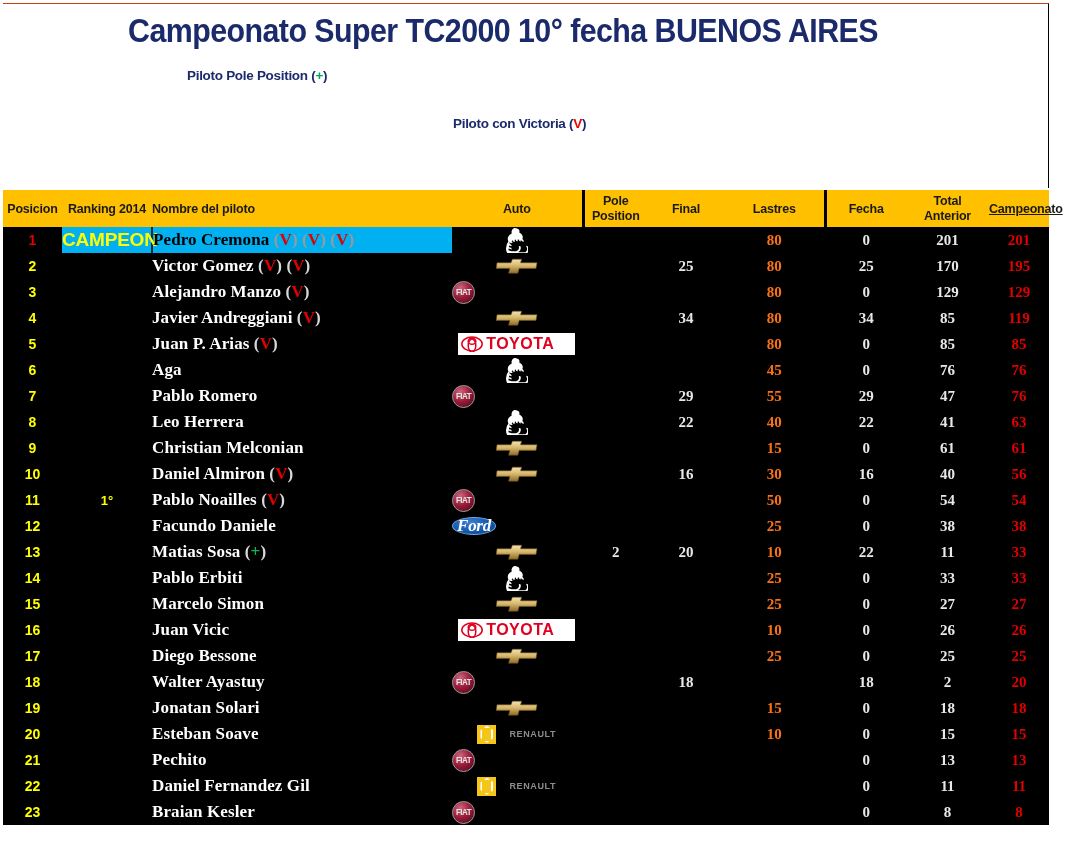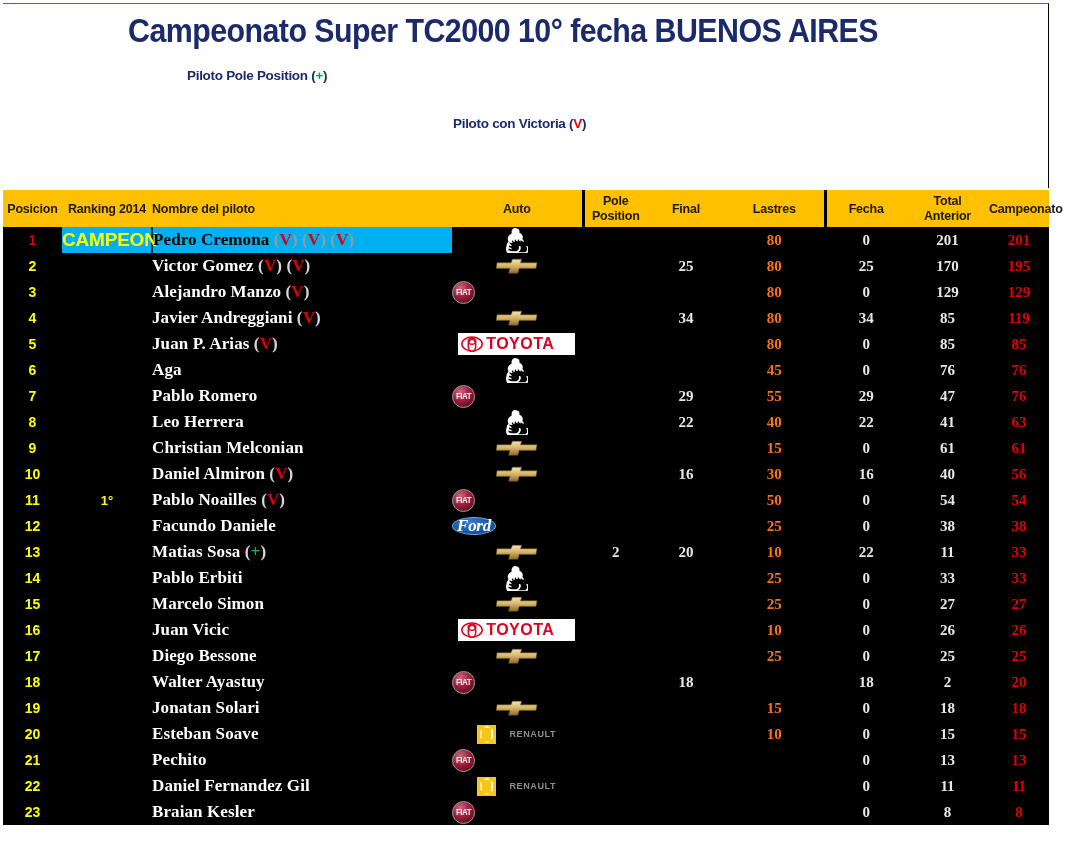--- a/index.html
+++ b/index.html
@@ -72,21 +72,21 @@
     vertical-align:middle;
     white-space:nowrap;
   }
   th.grp-sep-left{border-left:3px solid #000;}
   th.two-line{line-height:15px;}
   th.hdr-pole{text-align:center;}
   th.hdr-final{text-align:center;}
   th.hdr-lastres{text-align:center;}
   th.hdr-fecha{text-align:center;}
   th.hdr-total{text-align:center;}
-  th.hdr-camp{text-align:center;padding-right:2px;}
+  th.hdr-camp{text-align:center;padding-right:2px;text-decoration:underline;}
   th.hdr-pos{text-align:center;}
   th.hdr-rank{text-align:center;}
   th.hdr-name{text-align:left;padding-left:6px;}
   th.hdr-auto{text-align:center;}
 
   
   tbody tr{height:26px;}
   tbody td{
     background:#000;
     font-family:"Liberation Sans", sans-serif;

